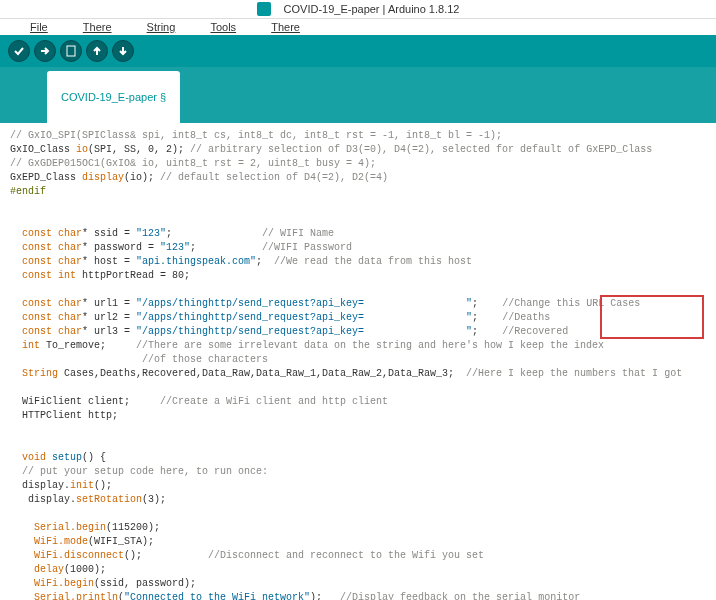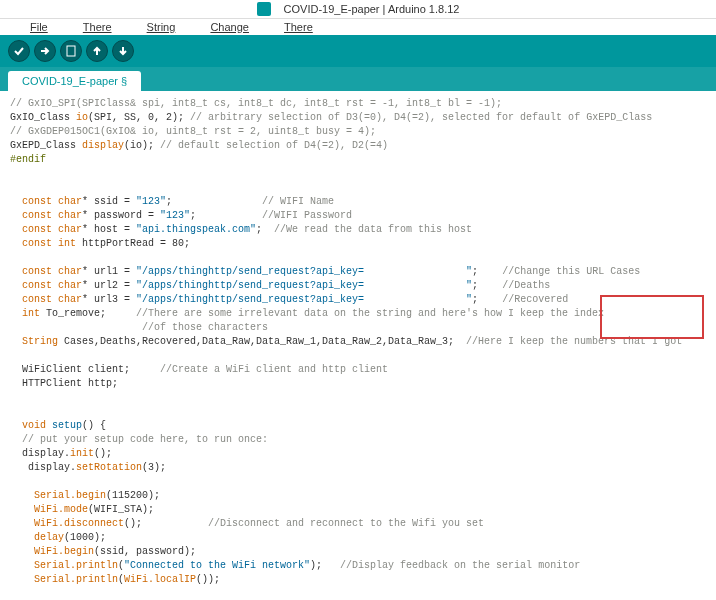--- a/index.html
+++ b/index.html
@@ -6,21 +6,21 @@
 body { font-family: Arial, sans-serif; background: #fff; width: 716px; height: 600px; overflow: hidden; }
 .title-bar { background: #fff; padding: 2px 6px; display: flex; align-items: center; gap: 13px; border-bottom: 1px solid #ddd; justify-content: center; }
 .title-bar .icon-app { width: 14px; height: 14px; background: #00979d; border-radius: 2px; }
 .title-text { font-size: 11px; color: #333; }
 .menu-bar { background: #fff; padding: 2px 6px; font-size: 11px; color: #333; }
 .menu-bar span { margin-right: 8px; text-decoration: underline; cursor: default; padding-left: 24px; }
 .toolbar { background: #00979d; padding: 5px 8px; display: flex; gap: 4px; align-items: center; }
 .tool-btn { width: 22px; height: 22px; border-radius: 11px; background: #006468; border: 1px solid #004d50; display: flex; align-items: center; justify-content: center; cursor: pointer; }
 .tool-btn svg { fill: #fff; }
 .tab-bar { background: #17a1a5; padding: 0 8px; }
-.tab { display: inline-block; background: #fff; padding: 4px 14px; font-size: 11px; color: #00979d; border-radius: 3px 3px 0 0; margin-top: 4px; }
+.tab { display: inline-block; background: #fff; padding: 20px 14px; font-size: 11px; color: #00979d; border-radius: 3px 3px 0 0; margin-top: 4px; margin-left: 39px; }
 .editor { background: #fff; padding: 6px 10px; font-family: "Consolas", "Courier New", monospace; font-size: 10px; line-height: 14px; white-space: pre; overflow: hidden; color: #333; }
 .c-comment { color: #888a85; }
 .c-type { color: #cc6600; }
 .c-kw { color: #006699; }
 .c-str { color: #006699; }
 .c-func { color: #cc6600; }
 .c-var { color: #333; }
 .c-obj { color: #cc6600; }
 .c-pre { color: #5e6a03; }
 .highlight-box { position: absolute; border: 2px solid #d43d3d; pointer-events: none; }
@@ -30,21 +30,21 @@
 
 <div class="title-bar">
   <span class="icon-app"></span>
   <span class="title-text">COVID-19_E-paper | Arduino 1.8.12</span>
 </div>
 
 <div class="menu-bar">
   <span>File</span>
   <span>There</span>
   <span>String</span>
-  <span>Change</span>
+  <span>Tools</span>
   <span>There</span>
 </div>
 
 <div class="toolbar">
   <div class="tool-btn">
       <svg width="12" height="12" viewBox="0 0 12 12">
         <path d="M2 6 L5 9 L10 3" stroke="#fff" stroke-width="2" fill="none"></path>
       </svg>
     </div>
   <div class="tool-btn">

